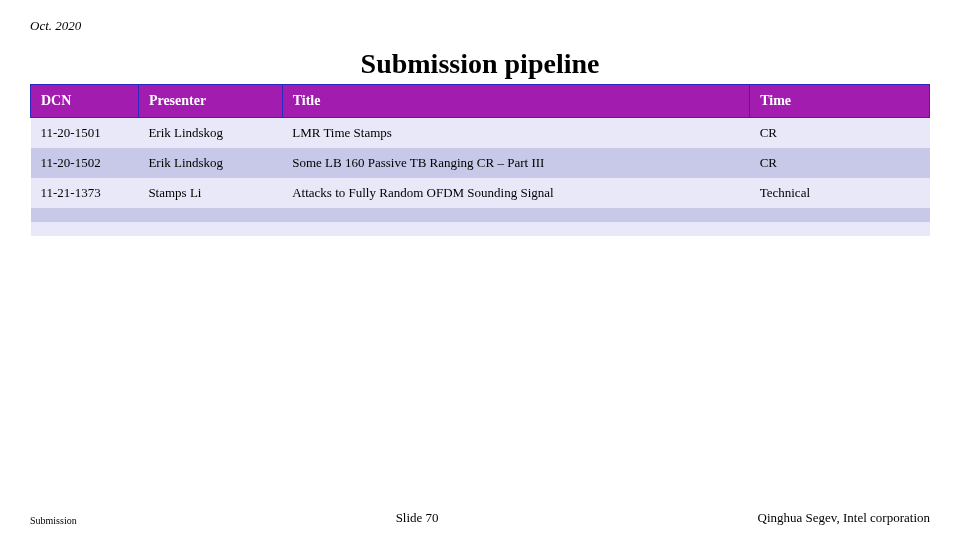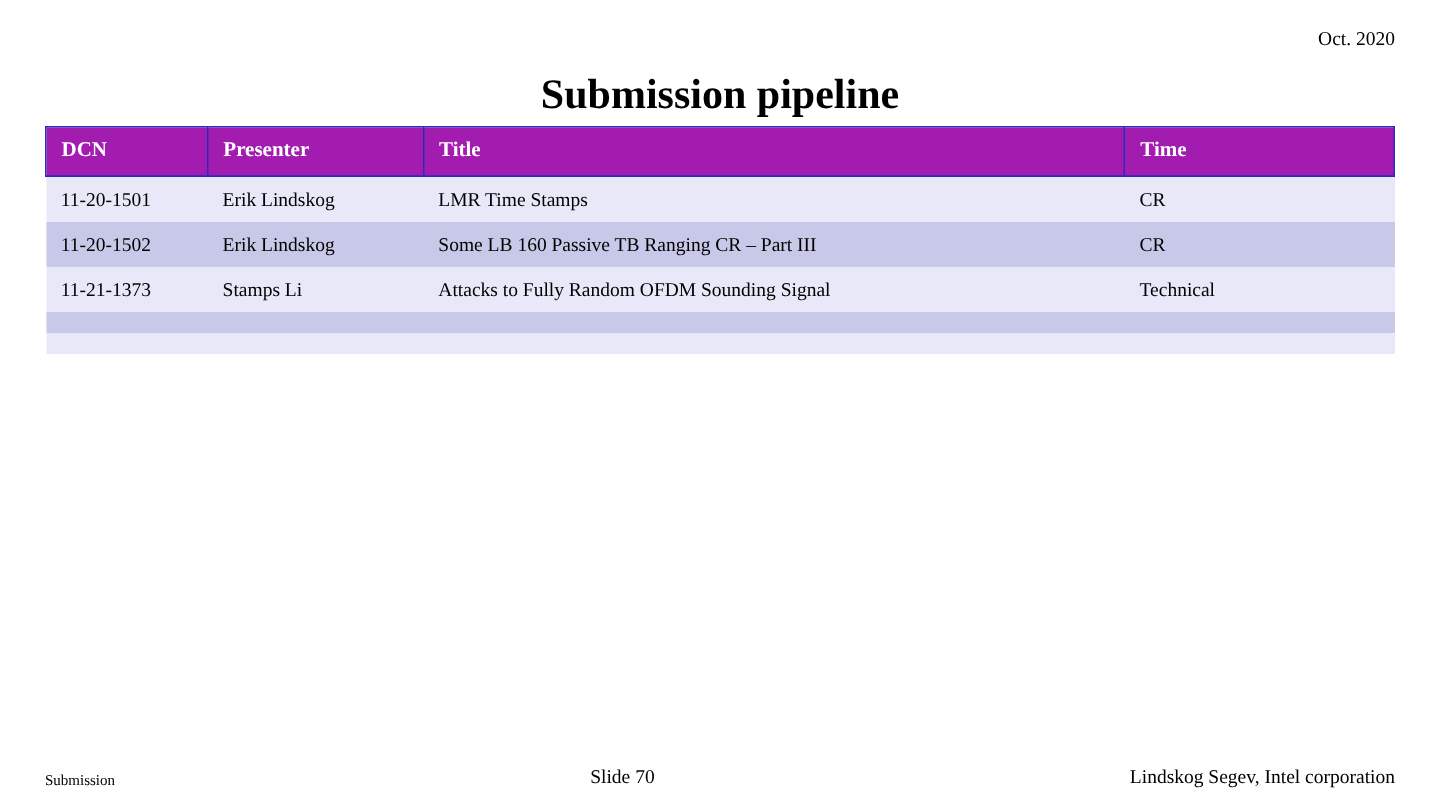--- a/index.html
+++ b/index.html
@@ -21,23 +21,24 @@
     .page-container {
       width: 960px;
       height: 540px;
       padding: 18px 30px 14px 30px;
       display: flex;
       flex-direction: column;
     }
 
     .header-row {
       display: flex;
-      justify-content: flex-end;
+      justify-content: flex-start;
       align-items: flex-start;
       margin-bottom: 10px;
+      font-style: italic;
     }
 
     .date-label {
       font-size: 13px;
       font-weight: normal;
     }
 
     .doc-ref {
       font-size: 13px;
       font-weight: normal;
@@ -166,16 +167,16 @@
             <td></td>
             <td></td>
           </tr>
         </tbody>
     </table>
   </div>
 
   <div class="footer-row">
     <span class="footer-left">Submission</span>
     <span class="footer-center">Slide 70</span>
-    <span class="footer-right">Lindskog Segev, Intel corporation</span>
+    <span class="footer-right">Qinghua Segev, Intel corporation</span>
   </div>
 
 </div>
 
 </body></html>

